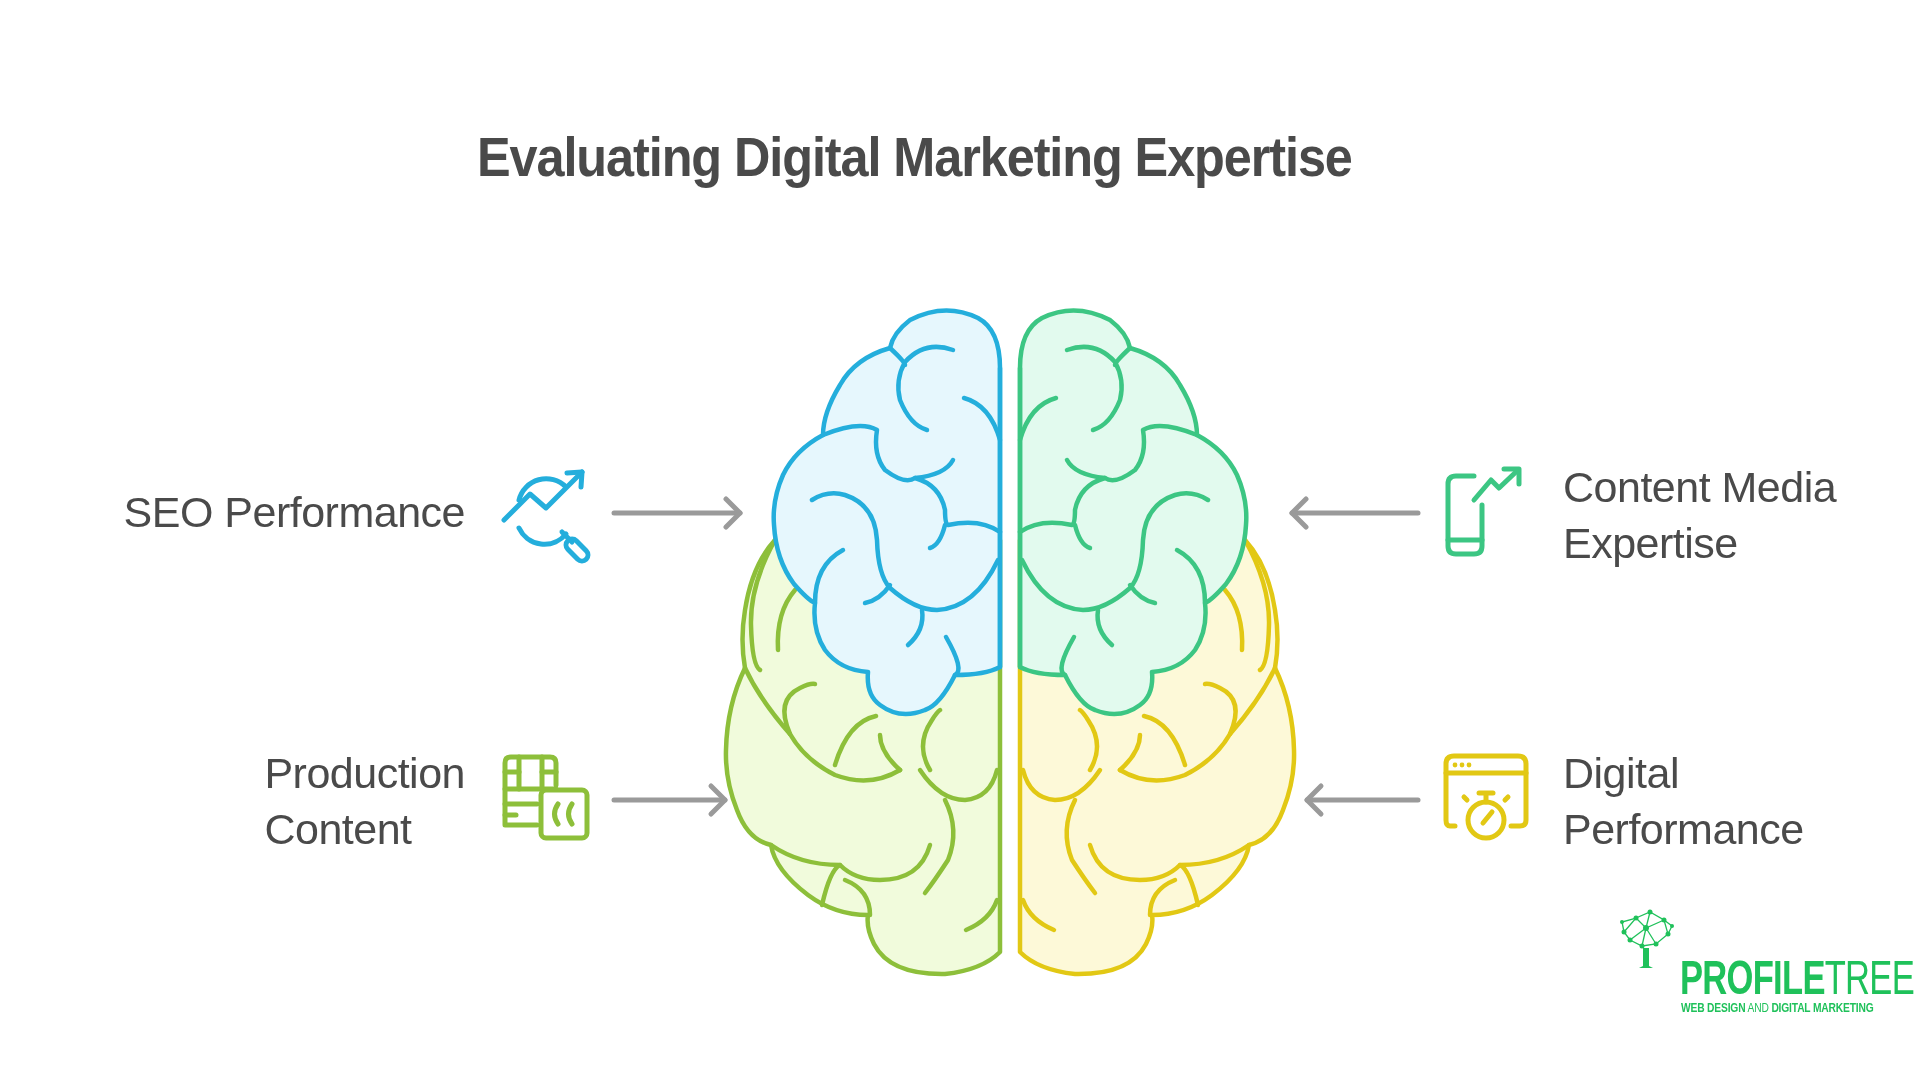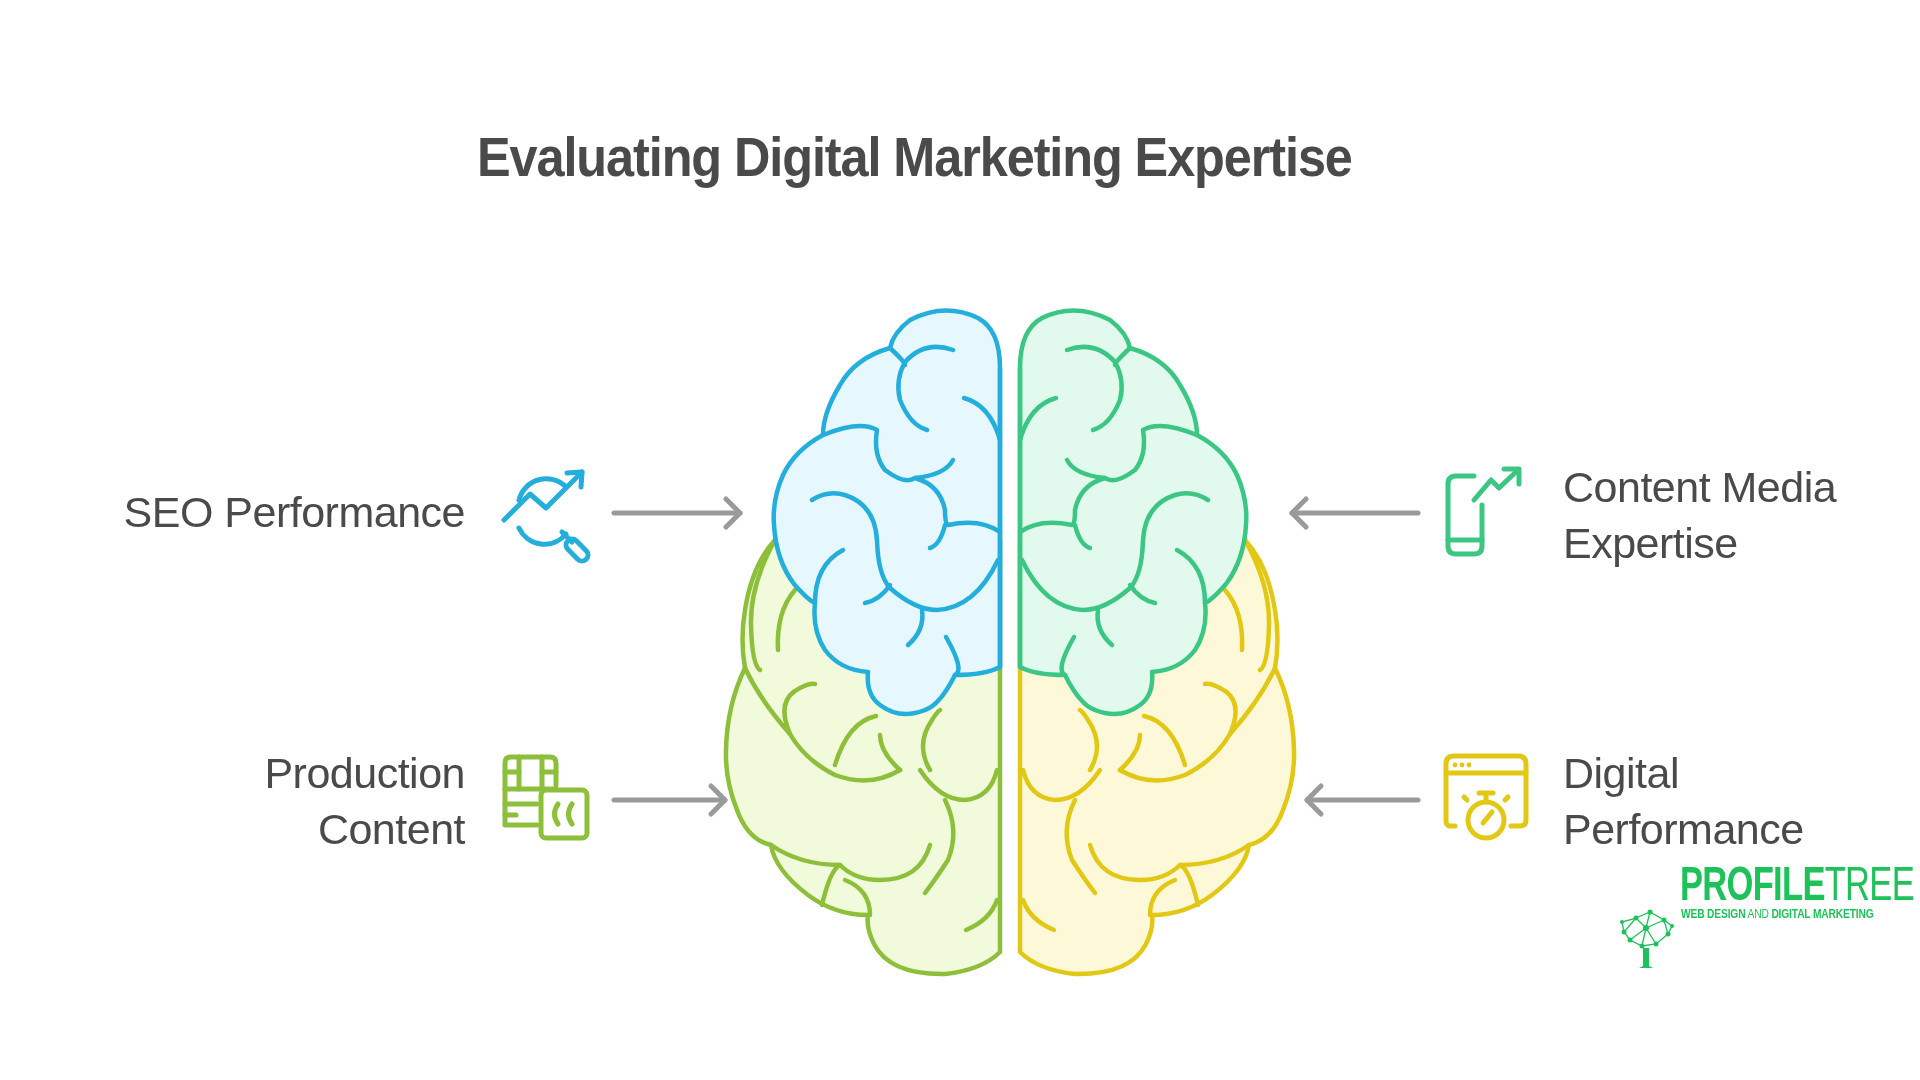--- a/index.html
+++ b/index.html
@@ -3,25 +3,25 @@
 <meta charset="utf-8">
 <style>
   html, body { margin:0; padding:0; background:#ffffff; }
   body { width:1920px; height:1080px; position:relative; overflow:hidden;
          font-family:"Liberation Sans", "DejaVu Sans", sans-serif; color:#4a4a4a; }
   .title { position:absolute; left:0; width:2032px; top:124px; text-align:center;
            font-size:56px; font-weight:bold; color:#4a4a4a; letter-spacing:-1.2px;
            transform:scaleX(0.9); transform-origin:0 0; }
   .label { position:absolute; font-size:43px; line-height:56px; color:#4a4a4a;
            letter-spacing:-0.5px; }
-  .label.left { text-align:right; }
+  .label.left { text-align:left; }
   .label.right { text-align:left; }
   .label span { display:block; white-space:nowrap; }
   svg.layer { position:absolute; left:0; top:0; }
-  .logo { position:absolute; left:1618px; top:860px; width:275px; height:68px; }
+  .logo { position:absolute; left:1618px; top:954px; width:275px; height:68px; }
   .logo-word { position:absolute; left:62px; top:-4px; font-size:48px; font-weight:bold;
                color:#1fc15a; letter-spacing:-1px; transform:scaleX(0.72); transform-origin:0 0;
                white-space:nowrap; }
   .logo-word .thin { font-weight:normal; }
   .logo-tag { position:absolute; left:63px; top:47px; font-size:12.5px; font-weight:bold;
               color:#1fc15a; letter-spacing:-0.2px; transform:scaleX(0.82); transform-origin:0 0;
               white-space:nowrap; }
   .logo-tag .thin { font-weight:normal; }
 </style>
 </head>

